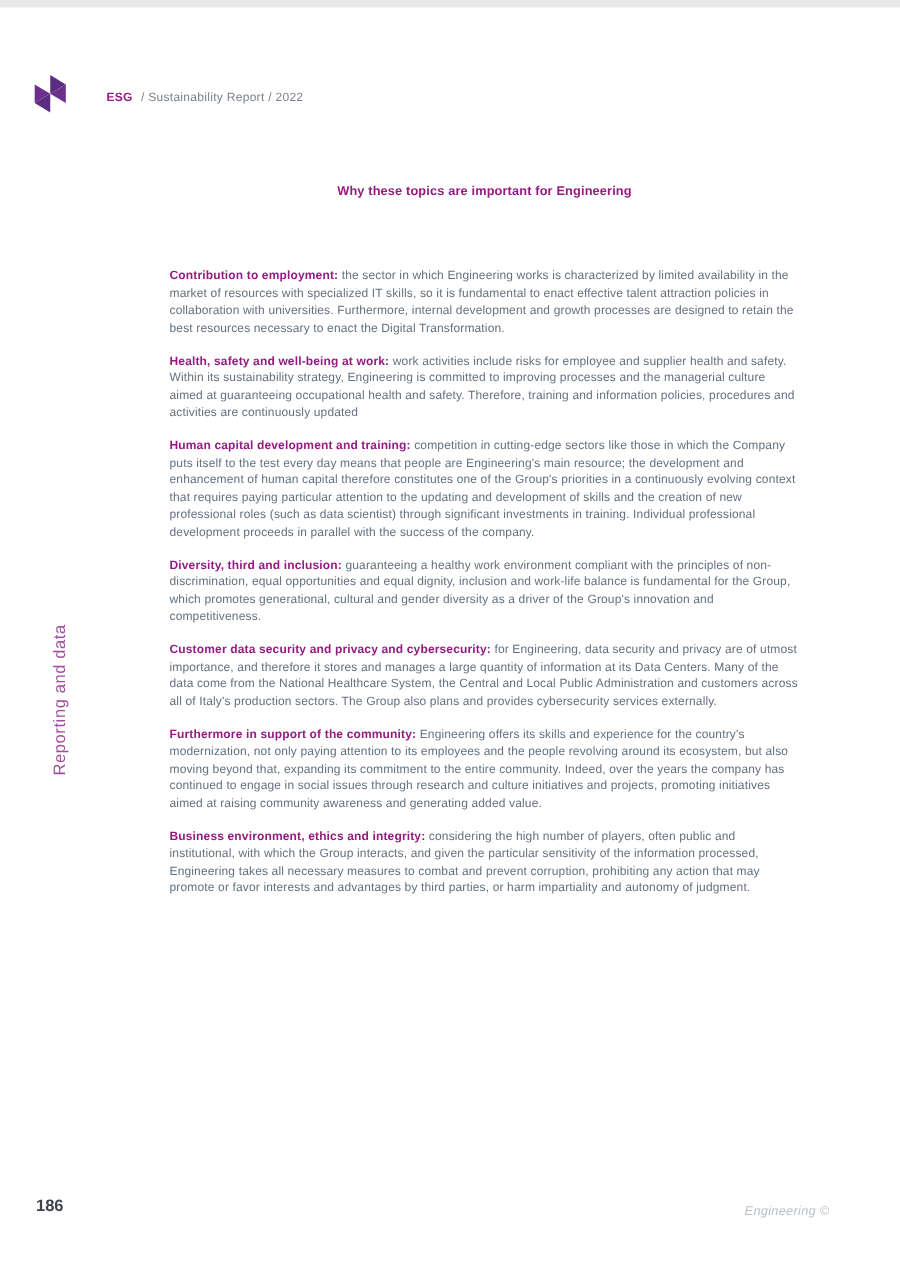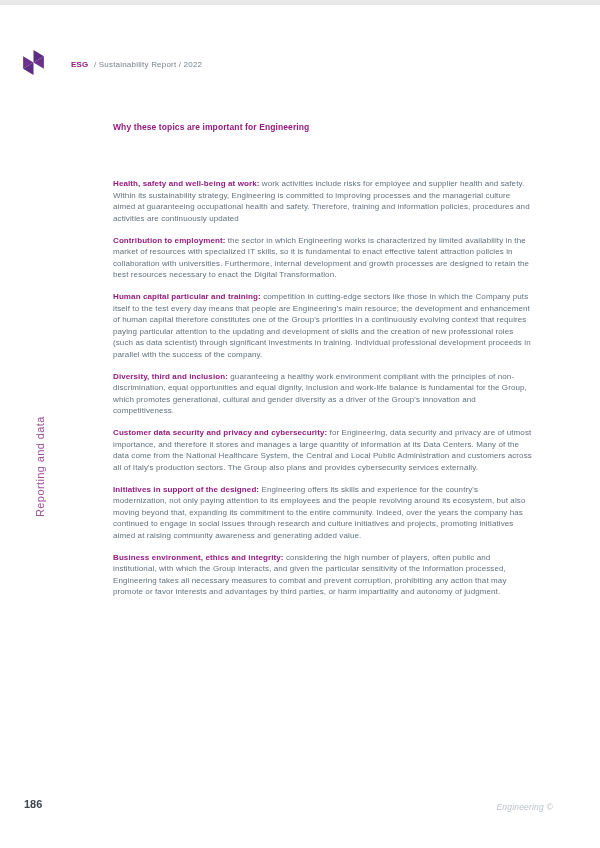--- a/index.html
+++ b/index.html
@@ -59,20 +59,21 @@
     font-size: 8px;
     line-height: 11.5px;
     letter-spacing: 0.1px;
   }
   .content h1 {
     font-size: 8.5px;
     color: #951b81;
     font-weight: bold;
     margin: 0 0 45px 0;
     line-height: 12px;
+    text-align: center;
   }
   .content p {
     margin: 0 0 10.5px 0;
   }
   .content .lead {
     color: #951b81;
     font-weight: bold;
   }
 
   .footer-num {
@@ -109,46 +110,46 @@
     <span class="brand">ESG</span>
     <span>/ Sustainability Report / 2022</span>
   </div>
 
   <div class="sidebar-label">Reporting and data</div>
 
   <div class="content">
     <h1>Why these topics are important for Engineering</h1>
 
     <p>
+      <span class="lead">Contribution to employment:</span>
+      <span>the sector in which Engineering works is characterized by limited availability in the market of resources with specialized IT skills, so it is fundamental to enact effective talent attraction policies in collaboration with universities. Furthermore, internal development and growth processes are designed to retain the best resources necessary to enact the Digital Transformation.</span>
+    </p>
+
+    <p>
       <span class="lead">Health, safety and well-being at work:</span>
       <span>work activities include risks for employee and supplier health and safety. Within its sustainability strategy, Engineering is committed to improving processes and the managerial culture aimed at guaranteeing occupational health and safety. Therefore, training and information policies, procedures and activities are continuously updated</span>
     </p>
 
     <p>
-      <span class="lead">Contribution to employment:</span>
-      <span>the sector in which Engineering works is characterized by limited availability in the market of resources with specialized IT skills, so it is fundamental to enact effective talent attraction policies in collaboration with universities. Furthermore, internal development and growth processes are designed to retain the best resources necessary to enact the Digital Transformation.</span>
-    </p>
-
-    <p>
-      <span class="lead">Human capital particular and training:</span>
+      <span class="lead">Human capital development and training:</span>
       <span>competition in cutting-edge sectors like those in which the Company puts itself to the test every day means that people are Engineering's main resource; the development and enhancement of human capital therefore constitutes one of the Group's priorities in a continuously evolving context that requires paying particular attention to the updating and development of skills and the creation of new professional roles (such as data scientist) through significant investments in training. Individual professional development proceeds in parallel with the success of the company.</span>
     </p>
 
     <p>
       <span class="lead">Diversity, third and inclusion:</span>
       <span>guaranteeing a healthy work environment compliant with the principles of non-discrimination, equal opportunities and equal dignity, inclusion and work-life balance is fundamental for the Group, which promotes generational, cultural and gender diversity as a driver of the Group's innovation and competitiveness.</span>
     </p>
 
     <p>
       <span class="lead">Customer data security and privacy and cybersecurity:</span>
       <span>for Engineering, data security and privacy are of utmost importance, and therefore it stores and manages a large quantity of information at its Data Centers. Many of the data come from the National Healthcare System, the Central and Local Public Administration and customers across all of Italy's production sectors. The Group also plans and provides cybersecurity services externally.</span>
     </p>
 
     <p>
-      <span class="lead">Initiatives in support of the designed:</span>
+      <span class="lead">Furthermore in support of the community:</span>
       <span>Engineering offers its skills and experience for the country's modernization, not only paying attention to its employees and the people revolving around its ecosystem, but also moving beyond that, expanding its commitment to the entire community. Indeed, over the years the company has continued to engage in social issues through research and culture initiatives and projects, promoting initiatives aimed at raising community awareness and generating added value.</span>
     </p>
 
     <p>
       <span class="lead">Business environment, ethics and integrity:</span>
       <span>considering the high number of players, often public and institutional, with which the Group interacts, and given the particular sensitivity of the information processed, Engineering takes all necessary measures to combat and prevent corruption, prohibiting any action that may promote or favor interests and advantages by third parties, or harm impartiality and autonomy of judgment.</span>
     </p>
   </div>
 
   <div class="footer-num">186</div>

